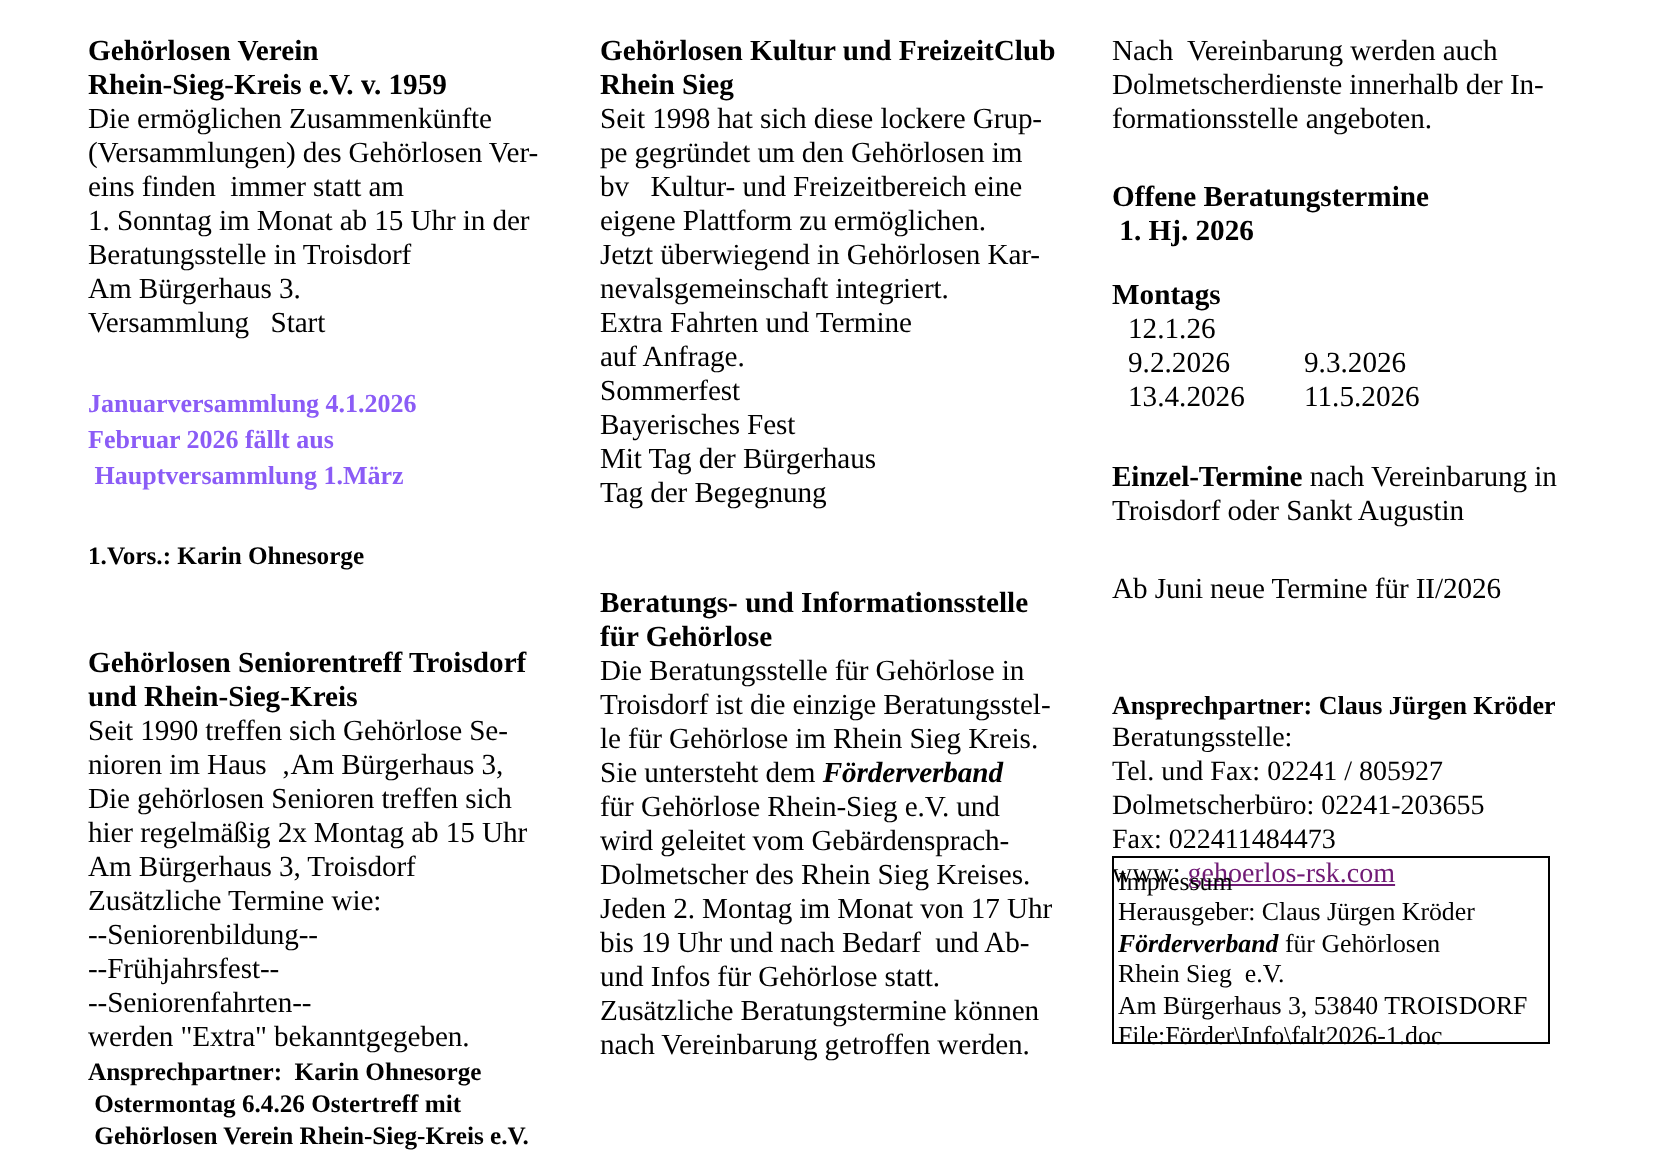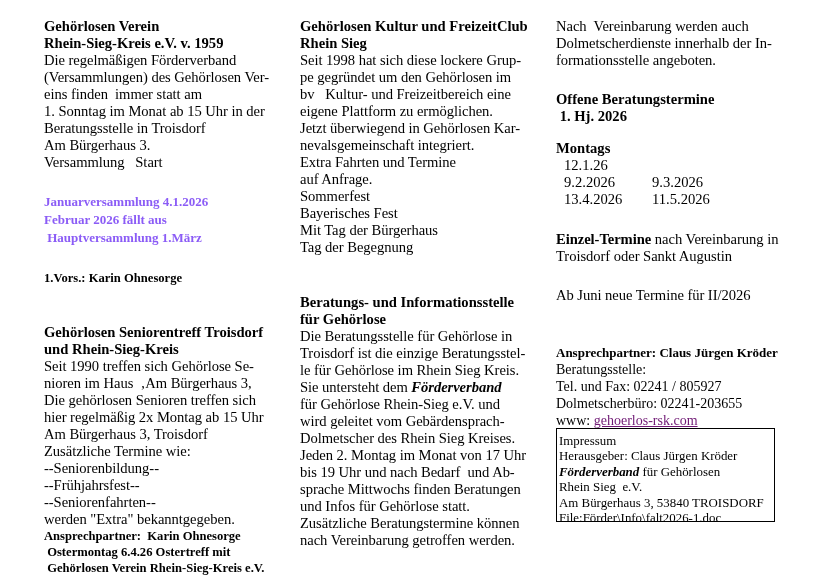--- a/index.html
+++ b/index.html
@@ -104,21 +104,21 @@
 </head>
 <body>
 
 <div class="page">
 
   <div class="col col-1">
 
     <div>
       <div class="head">Gehörlosen Verein</div>
       <div class="head">Rhein-Sieg-Kreis e.V. v. 1959</div>
-      <div class="line">Die regelmäßigen Förderverband</div>
+      <div class="line">Die ermöglichen Zusammenkünfte</div>
       <div class="line">(Versammlungen) des Gehörlosen Ver-</div>
       <div class="line">eins finden  immer statt am</div>
       <div class="line">1. Sonntag im Monat ab 15 Uhr in der</div>
       <div class="line">Beratungsstelle in Troisdorf</div>
       <div class="line">Am Bürgerhaus 3.</div>
       <div class="line">Versammlung   Start</div>
 
       <div class="spacer-lg"></div>
 
       <div class="navy">Januarversammlung 4.1.2026</div>
@@ -178,21 +178,20 @@
       <div class="head">für Gehörlose</div>
       <div class="line">Die Beratungsstelle für Gehörlose in</div>
       <div class="line">Troisdorf ist die einzige Beratungsstel-</div>
       <div class="line">le für Gehörlose im Rhein Sieg Kreis.</div>
       <div class="line"><span>Sie untersteht dem </span><span class="bi">Förderverband</span></div>
       <div class="line">für Gehörlose Rhein-Sieg e.V. und</div>
       <div class="line">wird geleitet vom Gebärdensprach-</div>
       <div class="line">Dolmetscher des Rhein Sieg Kreises.</div>
       <div class="line">Jeden 2. Montag im Monat von 17 Uhr</div>
       <div class="line">bis 19 Uhr und nach Bedarf  und Ab-</div>
-      <div class="line">sprache Mittwochs finden Beratungen</div>
       <div class="line">und Infos für Gehörlose statt.</div>
       <div class="line">Zusätzliche Beratungstermine können</div>
       <div class="line">nach Vereinbarung getroffen werden.</div>
     </div>
   </div>
 
   <div class="col col-3">
 
     <div class="line">Nach  Vereinbarung werden auch</div>
     <div class="line">Dolmetscherdienste innerhalb der In-</div>
@@ -225,20 +224,21 @@
 
     <div class="line">Ab Juni neue Termine für II/2026</div>
 
     <div style="height:40px"></div>
 
     <div>
       <div class="contact-bold">Ansprechpartner: Claus Jürgen Kröder</div>
       <div class="contact-line">Beratungsstelle:</div>
       <div class="contact-line">Tel. und Fax: 02241 / 805927</div>
       <div class="contact-line">Dolmetscherbüro: 02241-203655</div>
+      <div class="contact-line">Fax: 022411484473</div>
       <div class="contact-line"><span>www: </span><span class="link">gehoerlos-rsk.com</span></div>
     </div>
   </div>
 
   <div class="impressum">
     <div class="imp-line">Impressum</div>
     <div class="imp-line">Herausgeber: Claus Jürgen Kröder</div>
     <div class="imp-line"><span class="bi">Förderverband</span><span> für Gehörlosen</span></div>
     <div class="imp-line">Rhein Sieg  e.V.</div>
     <div class="imp-line">Am Bürgerhaus 3, 53840 TROISDORF</div>

